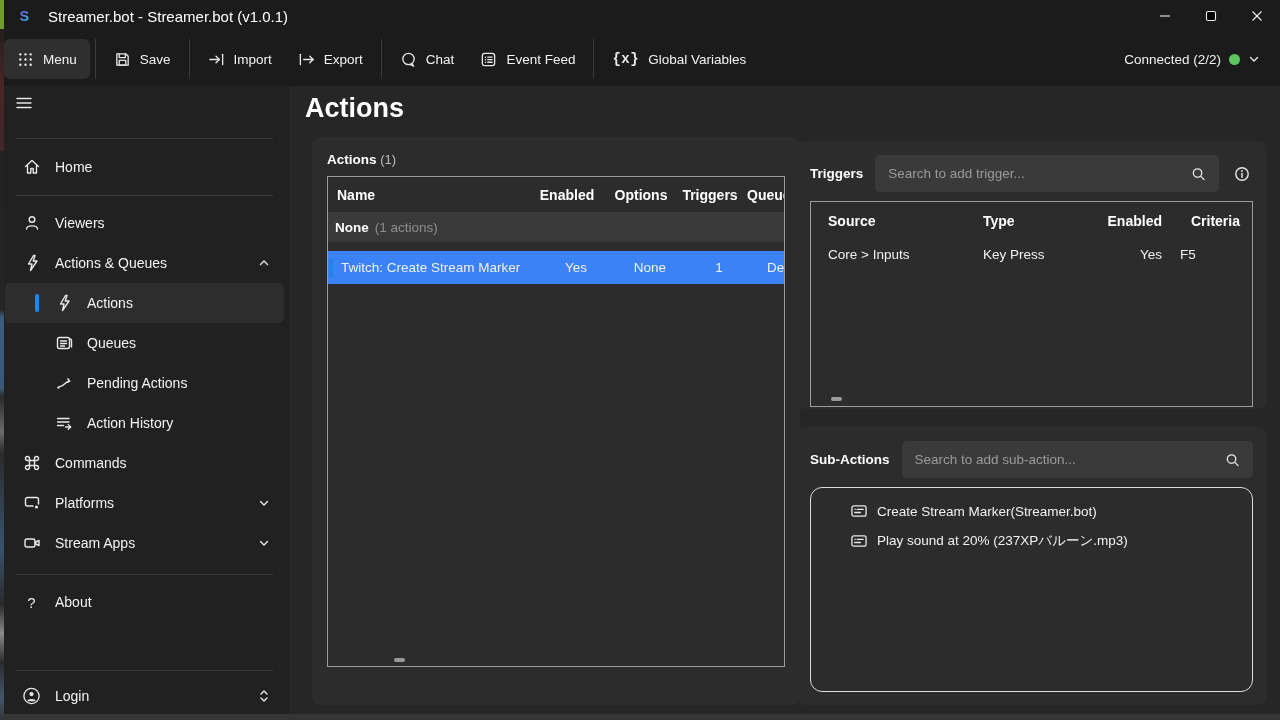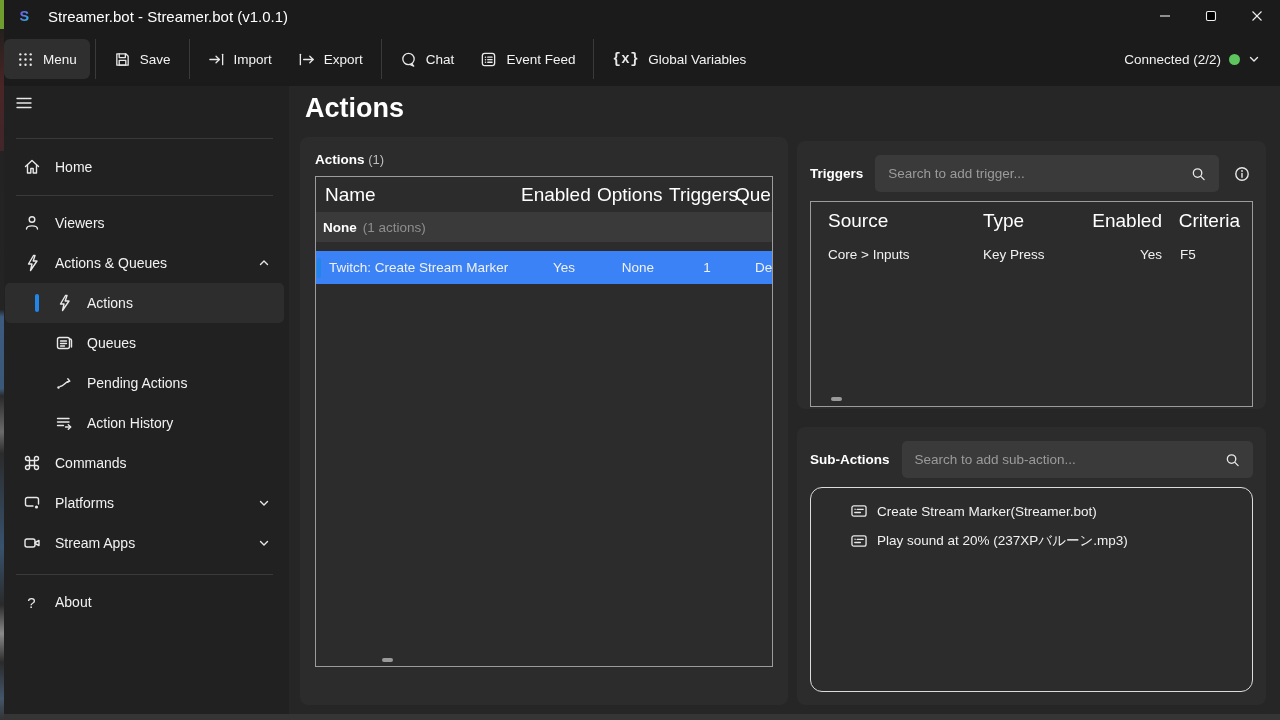--- a/index.html
+++ b/index.html
@@ -50,21 +50,21 @@
   .nav-item.selected { background:#2d2d2d; }
   .nav-item .chev { margin-left:auto; margin-right:14px; }
   .sel-pill { position:absolute; left:30px; top:50%; transform:translateY(-50%);
     width:3.5px; height:18px; border-radius:2px; }
   .nav-label { white-space:nowrap; }
   .q-glyph { font-size:15px; color:#e8e8e8; }
 
   
   .page-title { position:absolute; left:305px; top:93px; font-size:27px; font-weight:700; color:#fff; }
   .card { position:absolute; background:#2c2c2c; border-radius:8px; }
-  #actions-card  { left:300px; top:137px; width:488px; height:568px; padding:15px; }
+  #actions-card  { left:312px; top:137px; width:488px; height:568px; padding:15px; }
   #triggers-card { left:797px; top:141px; width:469px; height:268px; padding:14px 13px; }
   #subactions-card { left:797px; top:427px; width:469px; height:278px; padding:14px 13px; }
 
   .panel-head { display:flex; align-items:center; gap:12px; }
   .panel-label { font-size:13.5px; font-weight:700; color:#fff; white-space:nowrap; }
   .panel-count { font-size:13px; color:#bdbdbd; font-weight:400; }
 
   .search-box { position:relative; flex:1; height:37px; }
   .search-box input { width:100%; height:100%; background:#3a3a3a; border:none; border-radius:5px;
     color:#e8e8e8; font-size:13.5px; font-family:"Liberation Sans",sans-serif; outline:none; }
@@ -74,21 +74,21 @@
   .search-ic { position:absolute; top:50%; transform:translateY(-50%); }
   .search-box.icon-left .search-ic { left:11px; }
   .search-box.icon-right .search-ic { right:13px; }
 
   .info-btn { width:22px; height:22px; display:flex; align-items:center; justify-content:center; flex:0 0 22px; }
 
   
   .dtable { position:relative; margin-top:9px; border:1px solid #9c9c9c; overflow:hidden; }
   #actions-table { height:491px; }
   #triggers-table { height:206px; }
-  .thead { display:grid; align-items:center; font-weight:400; font-size:19px; color:#fff; }
+  .thead { display:grid; align-items:center; font-weight:700; font-size:14px; color:#fff; }
   .trow  { display:grid; align-items:center; font-size:13.5px; color:#f1f1f1; }
   .c { padding:0 4px; white-space:nowrap; }
   .c.center { text-align:center; }
   .c.right { text-align:right; }
 
   #actions-table .thead { grid-template-columns:196px 76px 72px 66px 1fr; height:35px; padding:0 2px 0 5px; }
   .group-row { height:30px; background:#3a3a3a; display:flex; align-items:center; padding-left:7px; font-size:13.5px; }
   .group-row .gname { font-weight:700; color:#fff; }
   .group-row .gcount { color:#8e8e8e; margin-left:6px; }
   .action-row { grid-template-columns:210px 76px 72px 66px 1fr; height:33px; background:#3b82f6;
@@ -350,20 +350,34 @@
     <div class="side-div" style="margin-top:11px; margin-bottom:7px;"></div>
 
 
     <div class="nav-item">
       <span class="nav-icon q-glyph">?</span>
       <span class="nav-label">About</span>
     </div>
 
     <div style="margin-top:auto;">
       <div class="side-div"></div>
+      <div class="nav-item" style="margin:5px 5px 4px 5px;">
+        <span class="nav-icon">
+          <svg class="ic" width="20" height="20" viewBox="0 0 20 20">
+              <circle cx="10" cy="10" r="8"></circle>
+              <circle cx="10" cy="8" r="2.2" fill="#e8e8e8" stroke="none"></circle>
+              <path d="M5.5 15.5 C6 12.5 14 12.5 14.5 15.5" fill="#e8e8e8" stroke="none"></path>
+            </svg>
+        </span>
+        <span class="nav-label">Login</span>
+        <svg class="ic chev" width="12" height="14" viewBox="0 0 12 14">
+            <polyline points="3,5 6,2 9,5"></polyline>
+            <polyline points="3,9 6,12 9,9"></polyline>
+          </svg>
+      </div>
     </div>
   </div>
 
   <div class="page-title">Actions</div>
 
   <div class="card" id="actions-card">
     <div class="panel-head">
       <span class="panel-label">
         <span>Actions</span>
         <span class="panel-count">(1)</span>

